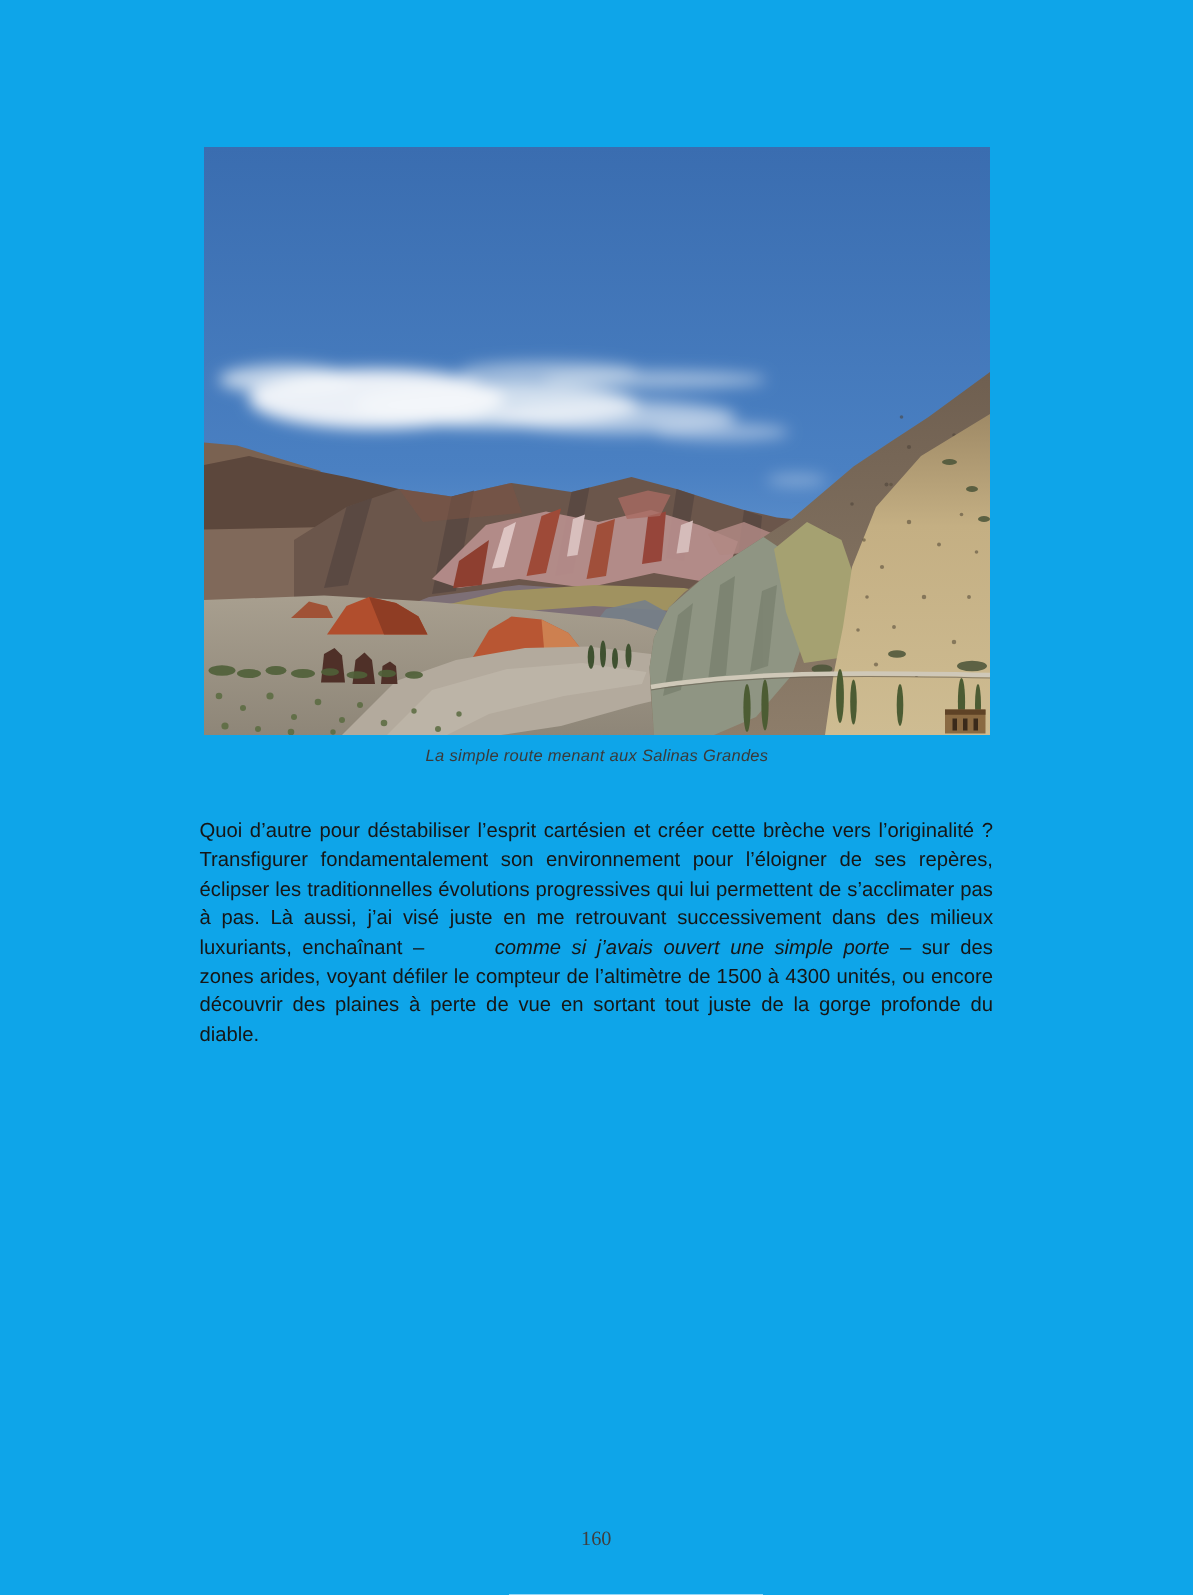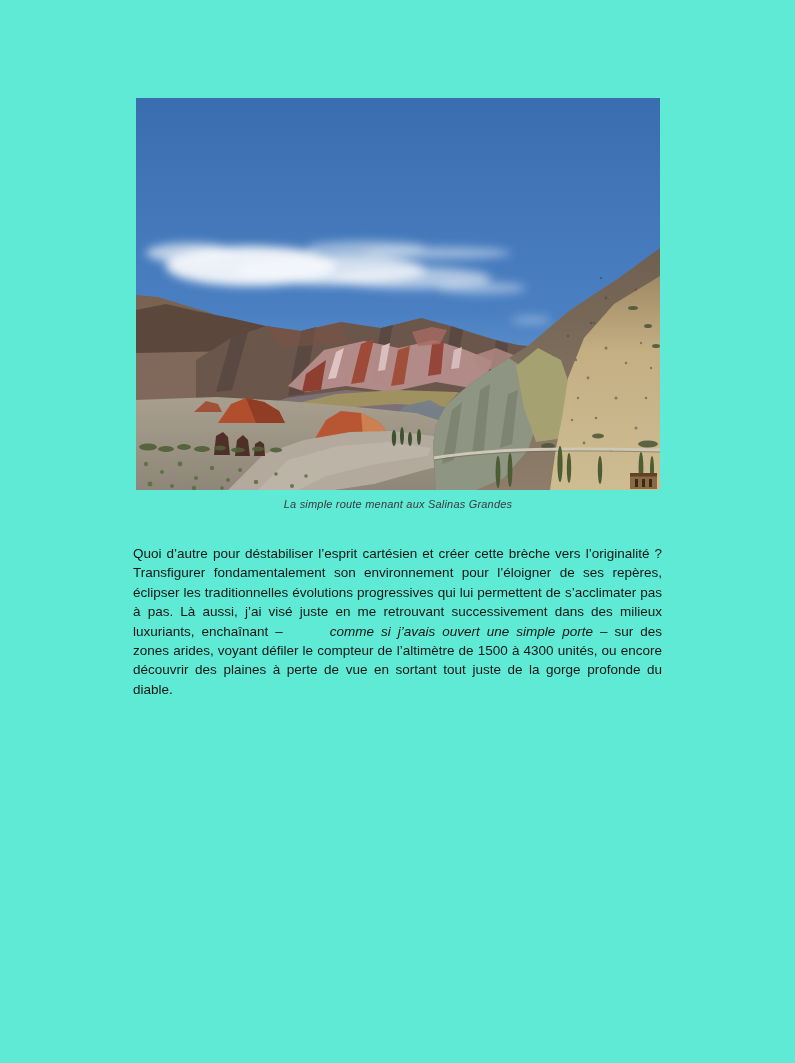--- a/index.html
+++ b/index.html
@@ -1,19 +1,19 @@
 <!DOCTYPE html>
 <html><head>
 <meta charset="utf-8">
 <style>
   html,body{margin:0;padding:0;background:#ffffff;}
   .page{
     position:relative;
     width:795px;height:1063px;
-    background:#5eead4;
+    background:#0ea5e9;
     font-family:"Liberation Sans",sans-serif;
     overflow:hidden;
   }
   .figure{position:absolute;left:136px;top:98px;width:524px;margin:0;}
   .photo{width:524px;height:392px;line-height:0;}
   .photo svg{display:block;}
   .caption{
     margin-top:8px;
     text-align:center;
     font-style:italic;
@@ -248,14 +248,15 @@
           <rect x="506" y="381" width="3" height="8" fill="#3a2a1a"></rect>
           <rect x="513" y="381" width="3" height="8" fill="#3a2a1a"></rect>
         </g>
       </svg>
     </div>
     <figcaption class="caption">La simple route menant aux Salinas Grandes</figcaption>
   </figure>
 
   <p class="body-text"><span>Quoi d’autre pour déstabiliser l’esprit cartésien et créer cette brèche vers l’originalité ? Transfigurer fondamentalement son environnement pour l’éloigner de ses repères, éclipser les traditionnelles évolutions progressives qui lui permettent de s’acclimater pas à pas. Là aussi, j’ai visé juste en me retrouvant successivement dans des milieux luxuriants, enchaînant – </span><em>comme si j’avais ouvert une simple porte</em><span> – sur des zones arides, voyant défiler le compteur de l’altimètre de 1500 à 4300 unités, ou encore découvrir des plaines à perte de vue en sortant tout juste de la gorge profonde du diable.</span></p>
 
+  <div class="page-number">160</div>
 
 </div>
 
 </body></html>

